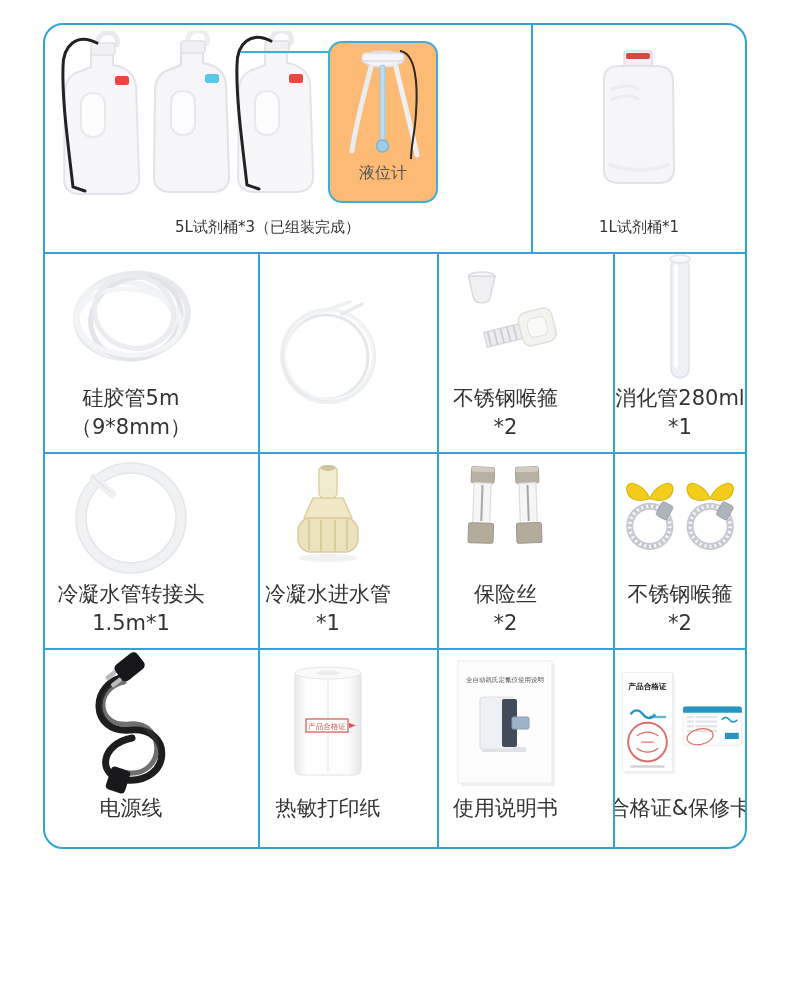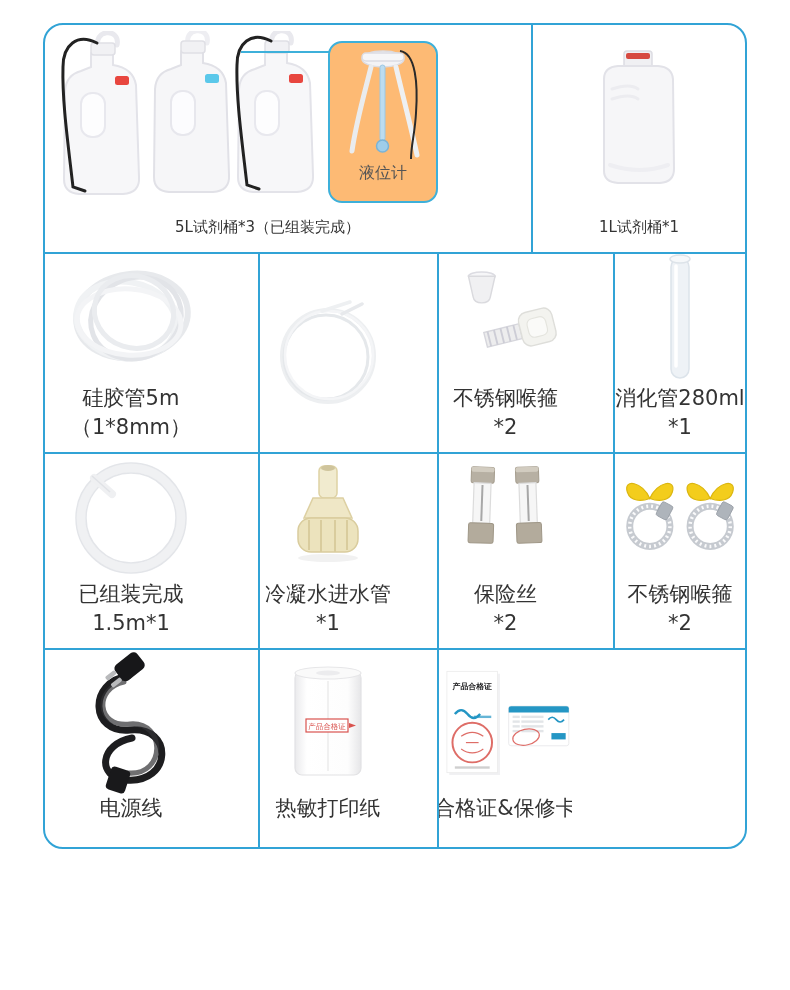--- a/index.html
+++ b/index.html
@@ -120,21 +120,21 @@
             <ellipse cx="76" cy="56" rx="56" ry="42" stroke="#e7e9ec" stroke-width="6" transform="rotate(-8 76 56)"></ellipse>
             <ellipse cx="70" cy="60" rx="50" ry="38" stroke="#f0f2f4" stroke-width="6" transform="rotate(10 70 60)"></ellipse>
             <ellipse cx="80" cy="58" rx="46" ry="40" stroke="#e2e4e8" stroke-width="5" transform="rotate(-22 80 58)"></ellipse>
             <ellipse cx="73" cy="62" rx="52" ry="33" stroke="#f3f4f6" stroke-width="5" transform="rotate(4 73 62)"></ellipse>
             <ellipse cx="78" cy="52" rx="40" ry="36" stroke="#eaecef" stroke-width="5" transform="rotate(18 78 52)"></ellipse>
           </g>
         </svg>
       </div>
       <div class="label">
         <div>硅胶管5m</div>
-        <div>（1*8mm）</div>
+        <div>（9*8mm）</div>
       </div>
     </div>
 
     <div class="cell">
       <div class="art">
         <svg width="124" height="118" viewBox="0 0 124 118">
           <g fill="none" stroke-linecap="round">
             <circle cx="62" cy="62" r="46" stroke="#edeff1" stroke-width="4"></circle>
             <circle cx="60" cy="63" r="42" stroke="#e5e8eb" stroke-width="3"></circle>
             <circle cx="63" cy="61" r="44" stroke="#f4f5f7" stroke-width="2.5"></circle>
@@ -187,21 +187,21 @@
           <g fill="none">
             <circle cx="65" cy="62" r="50" stroke="#f0f1f3" stroke-width="9"></circle>
             <circle cx="65" cy="62" r="55" stroke="#e3e5e9" stroke-width="1.5"></circle>
             <circle cx="65" cy="62" r="45" stroke="#e3e5e9" stroke-width="1.5"></circle>
             <path d="M28,22 L46,38" stroke="#eff0f2" stroke-width="8" stroke-linecap="round"></path>
             <path d="M26,20 L44,36" stroke="#e0e2e6" stroke-width="1.5"></path>
           </g>
         </svg>
       </div>
       <div class="label">
-        <div>已组装完成</div>
+        <div>冷凝水管转接头</div>
         <div>1.5m*1</div>
       </div>
     </div>
 
     <div class="cell">
       <div class="art">
         <svg width="110" height="118" viewBox="0 0 110 118">
           <rect x="46" y="8" width="18" height="32" rx="5" fill="#f1ebcf" stroke="#ded2a4" stroke-width="1.5"></rect>
           <ellipse cx="55" cy="10" rx="7" ry="3" fill="#cfc49c"></ellipse>
           <path d="M40,40 L70,40 L79,60 L31,60 Z" fill="#efe7c6" stroke="#ddd0a2" stroke-width="1.5"></path>
@@ -301,20 +301,34 @@
           <ellipse cx="46" cy="12" rx="12" ry="2.6" fill="#ececee"></ellipse>
           <path d="M46,20 L46,110" stroke="#f0f0f0" stroke-width="2"></path>
           <rect x="24" y="58" width="42" height="13" fill="#ffffff" stroke="#d9534f" stroke-width="1.2"></rect>
           <text x="45" y="67.5" font-size="7.5" fill="#d9534f" text-anchor="middle">产品合格证</text>
           <path d="M67,62 l7,2.5 l-7,2.5 Z" fill="#d9534f"></path>
         </svg>
       </div>
       <div class="label label-last">热敏打印纸</div>
     </div>
 
+    <div class="cell">
+      <div class="art">
+        <svg width="112" height="134" viewBox="0 0 112 134">
+          <rect x="11" y="9" width="94" height="122" fill="#f0f0f2"></rect>
+          <rect x="8" y="6" width="94" height="122" fill="#fdfdfe" stroke="#ebebee" stroke-width="1"></rect>
+          <text x="55" y="27" font-size="6.5" fill="#555" text-anchor="middle">全自动凯氏定氮仪使用说明</text>
+          <rect x="32" y="92" width="44" height="5" fill="#dfe3e8"></rect>
+          <rect x="30" y="42" width="34" height="52" rx="3" fill="#eef1f4" stroke="#dde2e7" stroke-width="1.2"></rect>
+          <rect x="52" y="44" width="15" height="48" rx="2" fill="#414c59"></rect>
+          <rect x="62" y="62" width="17" height="12" rx="1.5" fill="#9db3c6" stroke="#86a0b5" stroke-width="1"></rect>
+        </svg>
+      </div>
+      <div class="label label-last">使用说明书</div>
+    </div>
 
     <div class="cell">
       <div class="art">
         <svg width="168" height="140" viewBox="0 0 168 140">
 
           <rect x="13" y="9" width="64" height="128" fill="#f1f1f3"></rect>
           <rect x="10" y="6" width="64" height="128" fill="#ffffff" stroke="#ebebeb" stroke-width="1"></rect>
           <text x="42" y="28" font-size="10" font-weight="bold" fill="#1d1d1f" text-anchor="middle">产品合格证</text>
           <path d="M20,60 q8,-10 16,0 t16,0" fill="none" stroke="#2496c4" stroke-width="3"></path>
           <rect x="44" y="62" width="22" height="3" fill="#2496c4" opacity="0.7"></rect>

